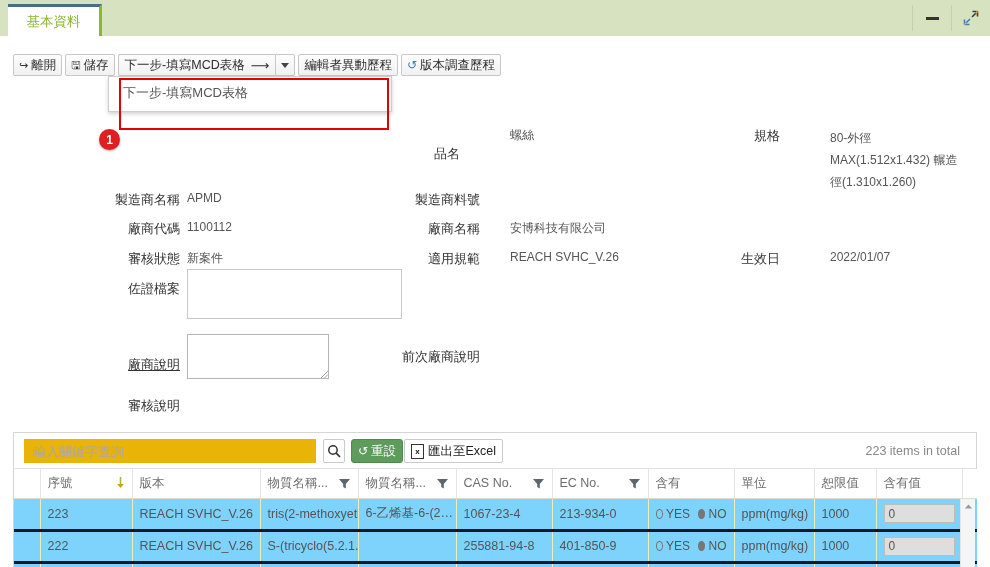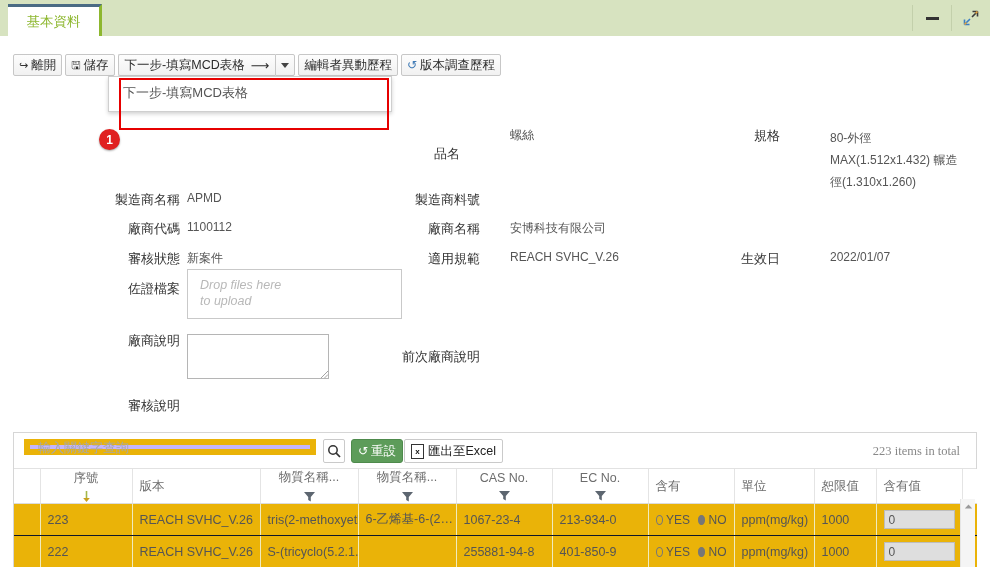--- a/index.html
+++ b/index.html
@@ -123,22 +123,22 @@
 
   
   .gridwrap{
     position:absolute;left:13px;top:396px;width:964px;height:166px;
     border:1px solid #d6d6d6;box-sizing:border-box;background:#fff;
   }
   .gridtools{
     position:relative;height:36px;border-bottom:1px solid #e2e2e2;box-sizing:border-box;
   }
   .searchbox{
-    position:absolute;left:10px;top:6px;width:292px;height:16px;box-sizing:border-box;
-    border:6px solid #eab308;background:#c4b5fd;
+    position:absolute;left:10px;top:6px;width:292px;height:24px;box-sizing:border-box;
+    border:1px solid #eab308;background:#eab308;
     display:flex;align-items:center;padding:0 6px;
   }
   .searchbox input{
     border:none;outline:none;width:100%;font-size:13px;color:#333;
     font-family:"Liberation Sans","DejaVu Sans",sans-serif;background:transparent;
   }
   .searchbox input::placeholder{color:#a8a8a8;}
   .mg-btn{
     position:absolute;left:309px;top:6px;width:22px;height:24px;box-sizing:border-box;
     border:1px solid #cacaca;background:#fff;border-radius:2px;
@@ -154,32 +154,32 @@
     position:absolute;left:390px;top:6px;height:24px;box-sizing:border-box;
     background:#fff;border:1px solid #cacaca;border-radius:2px;
     color:#222;font-size:12.5px;display:flex;align-items:center;gap:4px;
     padding:0 6px;cursor:pointer;
   }
   .xlsicon{
     width:13px;height:15px;box-sizing:border-box;border:1px solid #333;
     font-size:8px;line-height:13px;text-align:center;color:#111;font-weight:bold;
   }
   .totaltxt{
-    position:absolute;right:16px;top:11px;font-size:12.5px;color:#888;font-family:Liberation Serif, serif;
+    position:absolute;right:16px;top:11px;font-size:12.5px;color:#888;
   }
 
   table.grid{border-collapse:collapse;width:100%;table-layout:fixed;}
   table.grid th{
     background:#fff;border-right:1px solid #e4e4e4;border-bottom:1px solid #dcdcdc;
     font-weight:normal;font-size:12.5px;color:#6d6d6d;text-align:left;
     height:29px;padding:0 7px;box-sizing:border-box;white-space:nowrap;overflow:hidden;
   }
-  table.grid th .thc{display:flex;align-items:center;justify-content:space-between;gap:4px;flex-direction:column;}
+  table.grid th .thc{display:flex;align-items:center;justify-content:space-between;gap:4px;}
   table.grid td{
-    background:#eab308;border-right:1px solid #f0ebbe;border-bottom:1px solid #0f172a;
+    background:#7dd3fc;border-right:1px solid #f0ebbe;border-bottom:3px solid #0f172a;
     font-size:12.5px;color:#555;height:32px;padding:0 7px;box-sizing:border-box;
     white-space:nowrap;overflow:hidden;margin-top:8px;
   }
   .funnel{flex:none;}
   .sortarrow{flex:none;}
   .radiogrp{display:flex;align-items:center;gap:3px;font-size:12px;color:#555;}
   .rad{
     width:10px;height:10px;border-radius:50%;border:1.5px solid #777;box-sizing:border-box;
     display:inline-block;
   }
@@ -289,24 +289,23 @@
       <div class="val" style="left:187px;top:138px;font-family:Liberation Serif, serif;">新案件</div>
 
       <div class="lab" style="left:380px;top:138px;width:100px;">適用規範</div>
       <div class="val" style="left:510px;top:138px;">REACH SVHC_V.26</div>
 
       <div class="lab" style="left:700px;top:138px;width:80px;">生效日</div>
       <div class="val" style="left:830px;top:138px;">2022/01/07</div>
 
       <div class="lab" style="left:80px;top:168px;width:100px;">佐證檔案</div>
       <div class="dropzone" style="left:187px;top:157px;">
-        <div class="dropmsg">Drop files here to upload</div>
-      </div>
-
-      <div class="lab" style="left:80px;top:220px;width:100px;">廠商說明</div>
+      </div>
+
+      <div class="lab" style="left:80px;top:244px;width:100px;text-decoration:underline;">廠商說明</div>
       <textarea class="ta" style="left: 187px; top: 222px;" value=""></textarea>
       <svg class="ta-handle" style="left:320px;top:258px;" viewBox="0 0 9 9">
         <path d="M1 8 L8 1 M4.5 8 L8 4.5" stroke="#9a9a9a" stroke-width="0.9" fill="none"></path>
       </svg>
 
       <div class="lab" style="left:380px;top:236px;width:100px;">前次廠商說明</div>
 
       <div class="lab" style="left:80px;top:285px;width:100px;">審核說明</div>
     </div>
 

